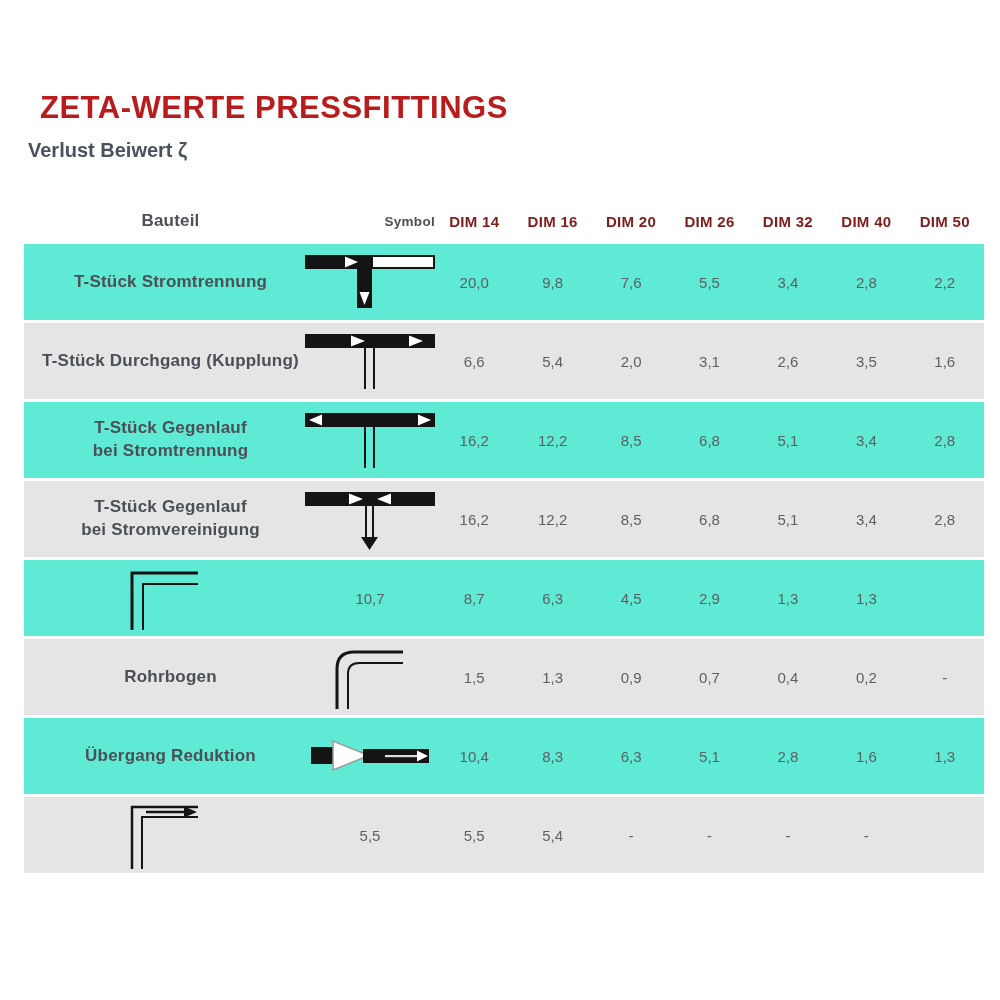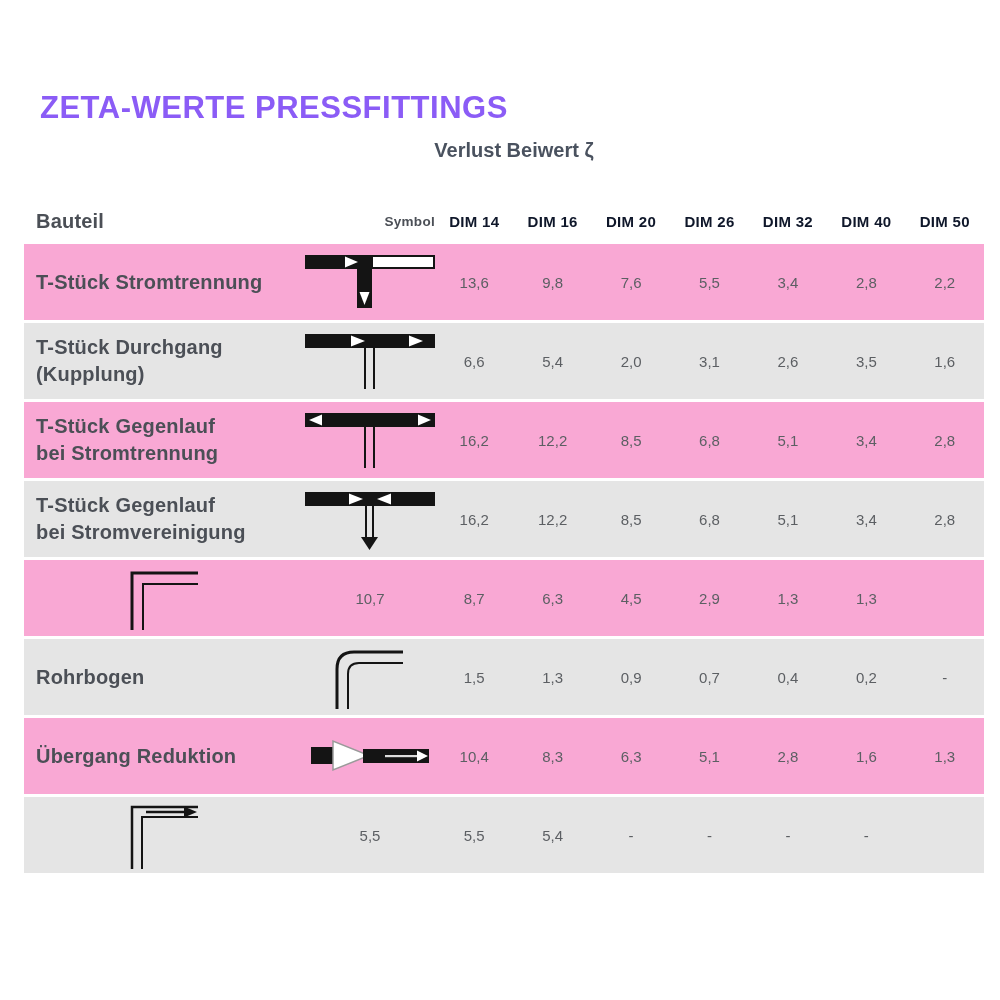--- a/index.html
+++ b/index.html
@@ -8,28 +8,27 @@
     background:#ffffff;
     font-family:"Liberation Sans","DejaVu Sans",sans-serif;
     color:#4b4f56;
     overflow:hidden;
   }
   .page-title{
     margin:90px 0 0 40px;
     font-size:31px;
     font-weight:800;
     letter-spacing:0.5px;
-    color:#8b5cf6;
+    color:#b91c1c;
   }
   .page-subtitle{
     margin:13px 0 0 28px;
     font-size:20px;
     font-weight:700;
     color:#4a525f;
-    text-align:center;
   }
   .zeta-table{
     margin:36px 0 0 24px;
     width:960px;
   }
   .t-row{
     display:grid;
     grid-template-columns:281px 130px repeat(7,1fr);
     align-items:center;
   }
@@ -40,45 +39,46 @@
   .t-head .cell{
     font-size:13.5px;
     font-weight:700;
     color:#4b4f56;
     letter-spacing:0.3px;
   }
   .body-row{
     height:76px;
     border-bottom:3px solid #ffffff;
   }
-  .body-row.striped{background:#f9a8d4;}
+  .body-row.striped{background:#5eead4;}
   .body-row.plain{background:#e5e5e5;}
   .cell{padding:0;}
   .cell.label-cell{
     padding-left:12px;
-    font-size:20px;
+    font-size:17px;
     font-weight:700;
     color:#4b4f56;
     line-height:1.35;
     letter-spacing:0.2px;
+    text-align:center;
   }
   .cell.symbol-cell{
     display:flex;
     align-items:center;
     justify-content:center;
   }
   .cell.value-cell{
     text-align:center;
     font-size:15px;
     font-weight:400;
     color:#5c5f63;
   }
   .t-head .cell.label-cell{padding-left:12px;}
   .t-head .cell.symbol-head{text-align:right;padding-left:0;}
-  .t-head .cell.value-cell{font-weight:700;color:#0f172a;}
+  .t-head .cell.value-cell{font-weight:700;color:#7f1d1d;}
   svg{display:block;}
   .sym-fill{fill:#141414;}
   .sym-white{fill:#ffffff;}
   .sym-stroke{fill:none;stroke:#141414;}
 </style>
 </head>
 <body>
 
 <h1 class="page-title">ZETA-WERTE PRESSFITTINGS</h1>
 <div class="page-subtitle">Verlust Beiwert ζ</div>
@@ -103,21 +103,21 @@
     </div>
     <div class="cell symbol-cell">
       <svg width="130" height="72" viewBox="0 0 130 72">
         <rect class="sym-fill" x="0" y="9" width="60" height="14"></rect>
         <rect class="sym-fill" x="52" y="9" width="15" height="53"></rect>
         <polygon class="sym-white" points="40,10.5 53,16 40,21.5"></polygon>
         <polygon class="sym-white" points="54.5,46 64.5,46 59.5,59"></polygon>
         <rect x="67" y="10" width="62" height="12" fill="#ffffff" stroke="#141414" stroke-width="2"></rect>
       </svg>
     </div>
-    <div class="cell value-cell">13,6</div>
+    <div class="cell value-cell">20,0</div>
     <div class="cell value-cell">9,8</div>
     <div class="cell value-cell">7,6</div>
     <div class="cell value-cell">5,5</div>
     <div class="cell value-cell">3,4</div>
     <div class="cell value-cell">2,8</div>
     <div class="cell value-cell">2,2</div>
   </div>
 
   <div class="t-row body-row plain">
     <div class="cell label-cell">

